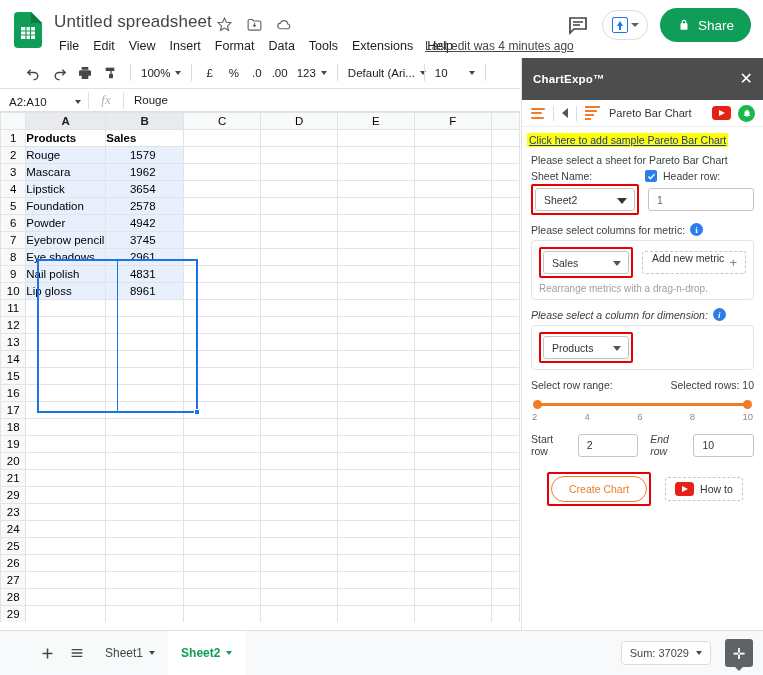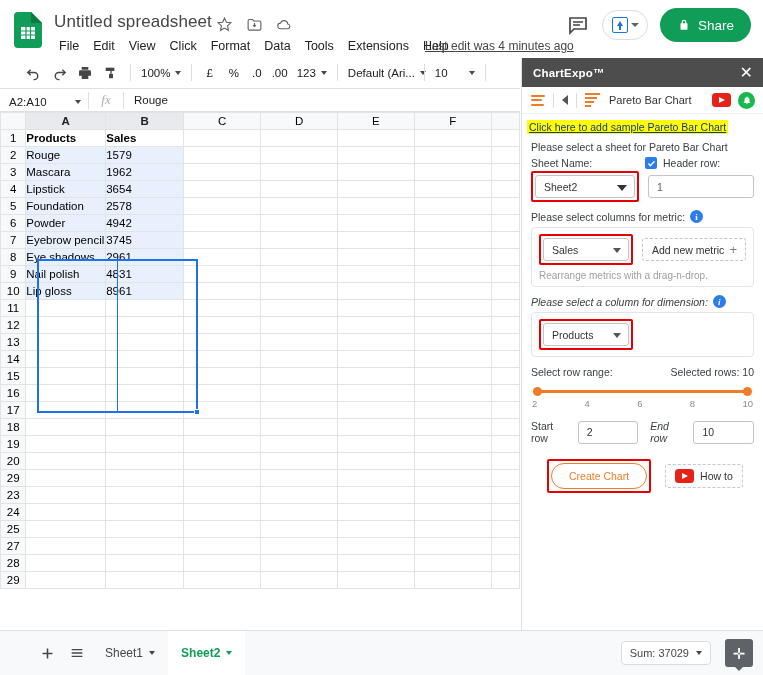--- a/index.html
+++ b/index.html
@@ -86,21 +86,21 @@
   th.colh {
     height:17px; background:#f8f9fa; color:#5f6368; font-weight:400; font-size:11px; text-align:center;
     border-top:none; cursor:pointer;
   }
   th.colh.sel { background:#e8eaed; color:#202124; font-weight:700; }
   td.rowh {
     width:26px; height:17px; background:#f8f9fa; color:#5f6368; font-size:10.5px; text-align:center;
     border-left:none; cursor:pointer;
   }
   td.cell { height:17px; padding:0 3px; background:#fff; overflow:hidden; white-space:nowrap; }
-  td.cell.num { text-align:left; padding-right:4px; }
+  td.cell.num { text-align:center; padding-right:4px; }
   td.cell.hdr { font-weight:700; }
   td.cell.selrange { background:#e8f0fe; }
   .col-a { width:80px; } .col-b { width:81px; } .col-c{width:81px;} .col-d{width:81px;} .col-e{width:81px;} .col-f{width:81px;} .col-g{width:30px;}
   
   .sel-outline {
     position:absolute; left:37px; top:147px; width:161px; height:154px;
     border:2px solid #1a73e8; pointer-events:none; box-sizing:border-box;
   }
   .sel-handle {
     position:absolute; left:194px; top:297px; width:6px; height:6px; background:#1a73e8;
@@ -112,21 +112,21 @@
   .vscroll { position:absolute; right:4px; top:116px; width:11px; height:487px; }
   .vscroll .up,.vscroll .dn { width:11px; height:11px; color:#9aa0a6; }
   .vscroll .thumb { position:absolute; left:1px; top:14px; width:9px; height:80px; background:#dadce0; border-radius:5px; }
   .hscroll { position:absolute; left:30px; bottom:0px; width:490px; height:14px; }
   .hscroll .thumb { position:absolute; left:20px; top:3px; width:370px; height:9px; background:#dadce0; border-radius:5px; }
   .hscroll .lf,.hscroll .rt { position:absolute; top:2px; width:11px; height:11px; color:#9aa0a6; }
 
   
   .panel { position:absolute; left:521px; top:58px; width:242px; height:572px; background:#fff; border-left:1px solid #e0e0e0; }
   .panel-hd {
-    height:29px; background:#4d4d4d; display:flex; align-items:center; justify-content:space-between;
+    height:42px; background:#4d4d4d; display:flex; align-items:center; justify-content:space-between;
     padding:0 10px 0 11px;
   }
   .panel-hd .ttl { color:#fff; font-size:11.5px; font-weight:700; letter-spacing:.2px; }
   .panel-hd .cls { color:#fff; font-size:16px; line-height:1; cursor:pointer; font-weight:300; }
   .panel-sub {
     height:27px; display:flex; align-items:center; gap:0; padding:0 8px 0 9px;
     border-bottom:1px solid #eceff1; background:#fff;
   }
   .ham { display:flex; flex-direction:column; gap:2.5px; cursor:pointer; width:14px; }
   .ham i { display:block; height:2px; background:#f07c28; border-radius:1px; }
@@ -171,21 +171,21 @@
   .cbx svg{ width:9px;height:9px; }
   .info-i {
     width:13px; height:13px; border-radius:50%; background:#2b7de9; color:#fff; font-size:9px;
     display:inline-flex; align-items:center; justify-content:center; font-weight:700; font-family:"Liberation Serif", serif; cursor:pointer;
   }
   .metric-card {
     border:1px solid #e4e4e4; border-radius:4px; background:#fff; padding:6px 7px 5px 7px;
   }
   .add-metric {
     position:relative; height:23px; border:1px dashed #c4c4c4; border-radius:3px; background:#fff;
-    display:flex; align-items:center; padding:0 5px 0 9px; font-size:10.5px; color:#333; cursor:pointer;
+    display:flex; align-items:flex-start; padding:0 5px 0 9px; font-size:10.5px; color:#333; cursor:pointer;
   }
   .add-metric .plus { position:absolute; right:8px; top:50%; margin-top:-6px; font-size:13px; color:#7d7d7d; line-height:12px; }
   .hint { font-size:10px; color:#9e9e9e; margin-top:5px; }
   .dim-card { border:1px solid #e4e4e4; border-radius:4px; background:#fff; padding:6px 7px; }
   .range-hdr { display:flex; justify-content:space-between; font-size:10.5px; color:#3c4043; margin-top:9px; }
   .slider { position:relative; height:8px; margin:9px 4px 0 4px; }
   .slider .track { position:absolute; left:0; right:0; top:3px; height:3px; background:#f07c28; border-radius:2px; }
   .slider .knob { position:absolute; top:0; width:9px; height:9px; border-radius:50%; background:#f07c28; cursor:pointer; }
   .slider .knob.l { left:-2px; } .slider .knob.r { right:-2px; }
   .ticks { display:flex; justify-content:space-between; font-size:9.5px; color:#8a8a8a; margin:3px 1px 0 1px; }
@@ -251,21 +251,21 @@
       </svg>
       <svg class="ic" viewBox="0 0 24 24" fill="none" stroke="#5f6368" stroke-width="1.6">
         <path d="M6.5 18a4 4 0 0 1 0-8 5.2 5.2 0 0 1 10.1 1.2A3.5 3.5 0 0 1 17 18H6.5z"></path>
       </svg>
     </div>
 
     <div class="menubar">
       <div class="mi">File</div>
       <div class="mi">Edit</div>
       <div class="mi">View</div>
-      <div class="mi">Click</div>
+      <div class="mi">Insert</div>
       <div class="mi">Format</div>
       <div class="mi">Data</div>
       <div class="mi">Tools</div>
       <div class="mi">Extensions</div>
       <div class="mi">Help</div>
     </div>
     <div class="lastedit">Last edit was 4 minutes ago</div>
 
     <div class="tr-icons">
       <svg class="comment-btn" viewBox="0 0 24 24" fill="none" stroke="#444746" stroke-width="1.7">
@@ -560,20 +560,30 @@
             <td class="rowh">20</td>
             <td class="cell"></td>
             <td class="cell"></td>
             <td class="cell"></td>
             <td class="cell"></td>
             <td class="cell"></td>
             <td class="cell"></td>
             <td class="cell"></td>
           </tr>
           <tr>
+            <td class="rowh">21</td>
+            <td class="cell"></td>
+            <td class="cell"></td>
+            <td class="cell"></td>
+            <td class="cell"></td>
+            <td class="cell"></td>
+            <td class="cell"></td>
+            <td class="cell"></td>
+          </tr>
+          <tr>
             <td class="rowh">29</td>
             <td class="cell"></td>
             <td class="cell"></td>
             <td class="cell"></td>
             <td class="cell"></td>
             <td class="cell"></td>
             <td class="cell"></td>
             <td class="cell"></td>
           </tr>
           <tr>
@@ -591,20 +601,30 @@
             <td class="cell"></td>
             <td class="cell"></td>
             <td class="cell"></td>
             <td class="cell"></td>
             <td class="cell"></td>
             <td class="cell"></td>
             <td class="cell"></td>
           </tr>
           <tr>
             <td class="rowh">25</td>
+            <td class="cell"></td>
+            <td class="cell"></td>
+            <td class="cell"></td>
+            <td class="cell"></td>
+            <td class="cell"></td>
+            <td class="cell"></td>
+            <td class="cell"></td>
+          </tr>
+          <tr>
+            <td class="rowh">26</td>
             <td class="cell"></td>
             <td class="cell"></td>
             <td class="cell"></td>
             <td class="cell"></td>
             <td class="cell"></td>
             <td class="cell"></td>
             <td class="cell"></td>
           </tr>
           <tr>
             <td class="rowh">27</td>

